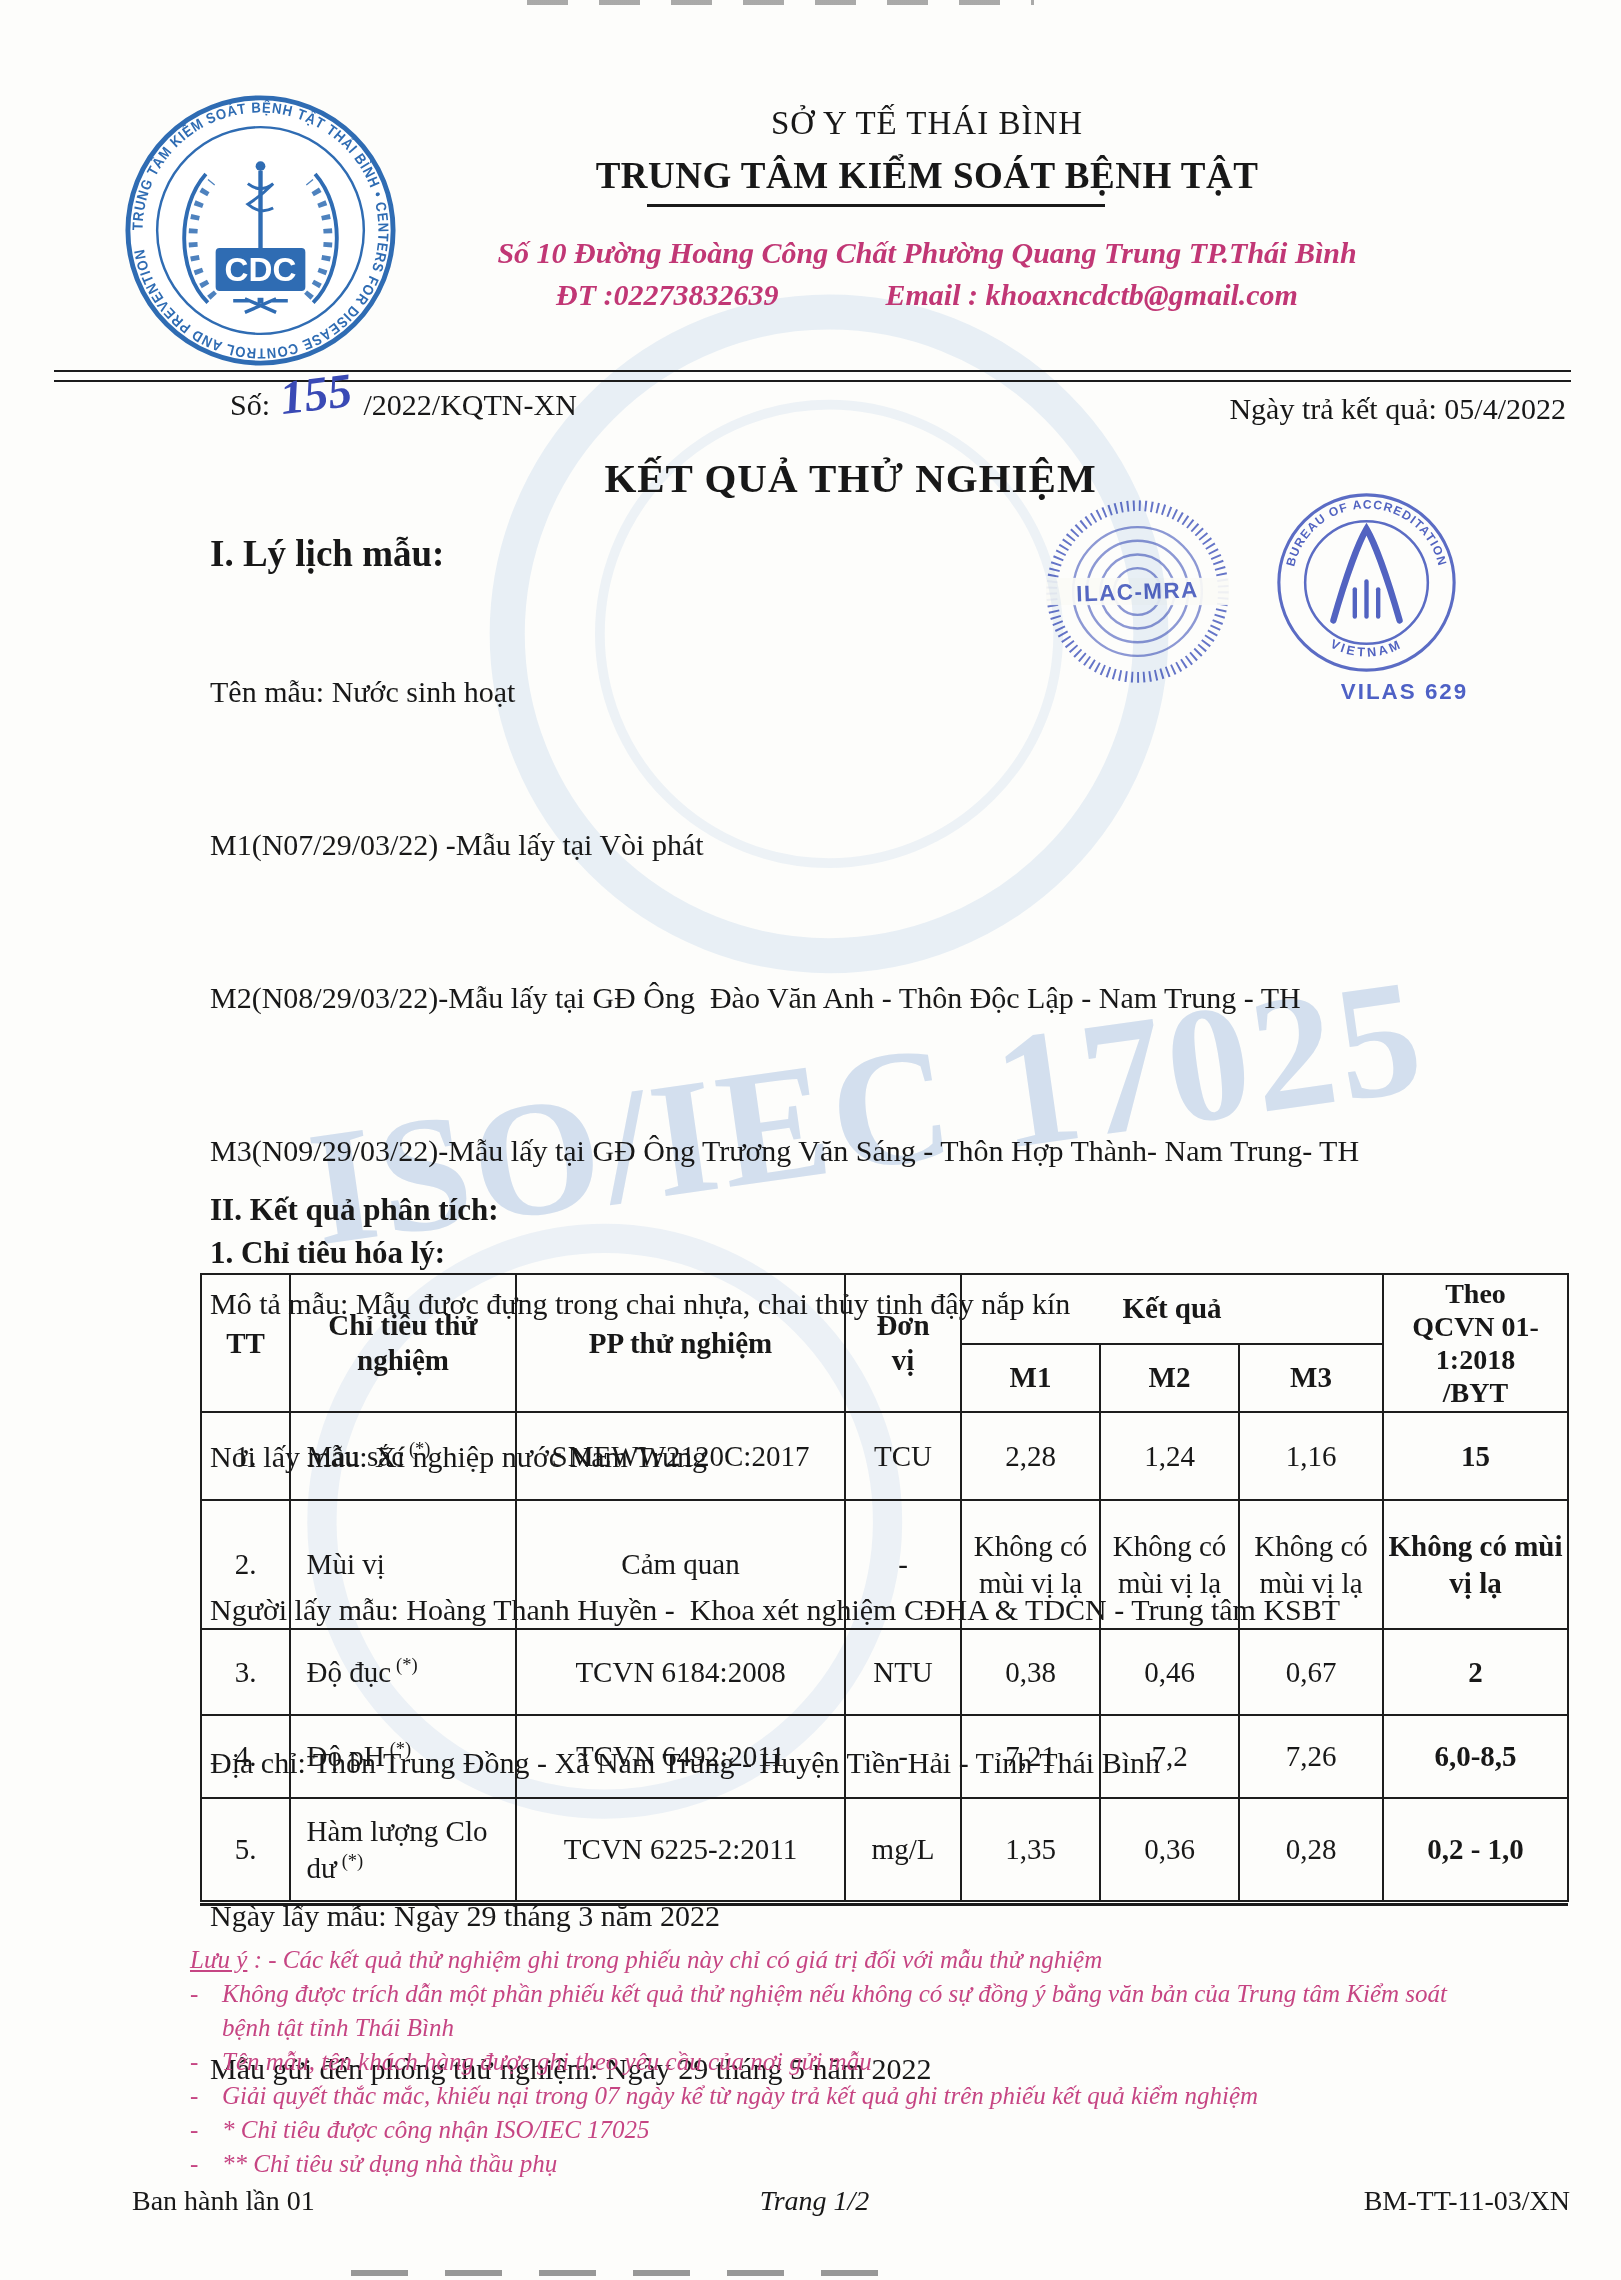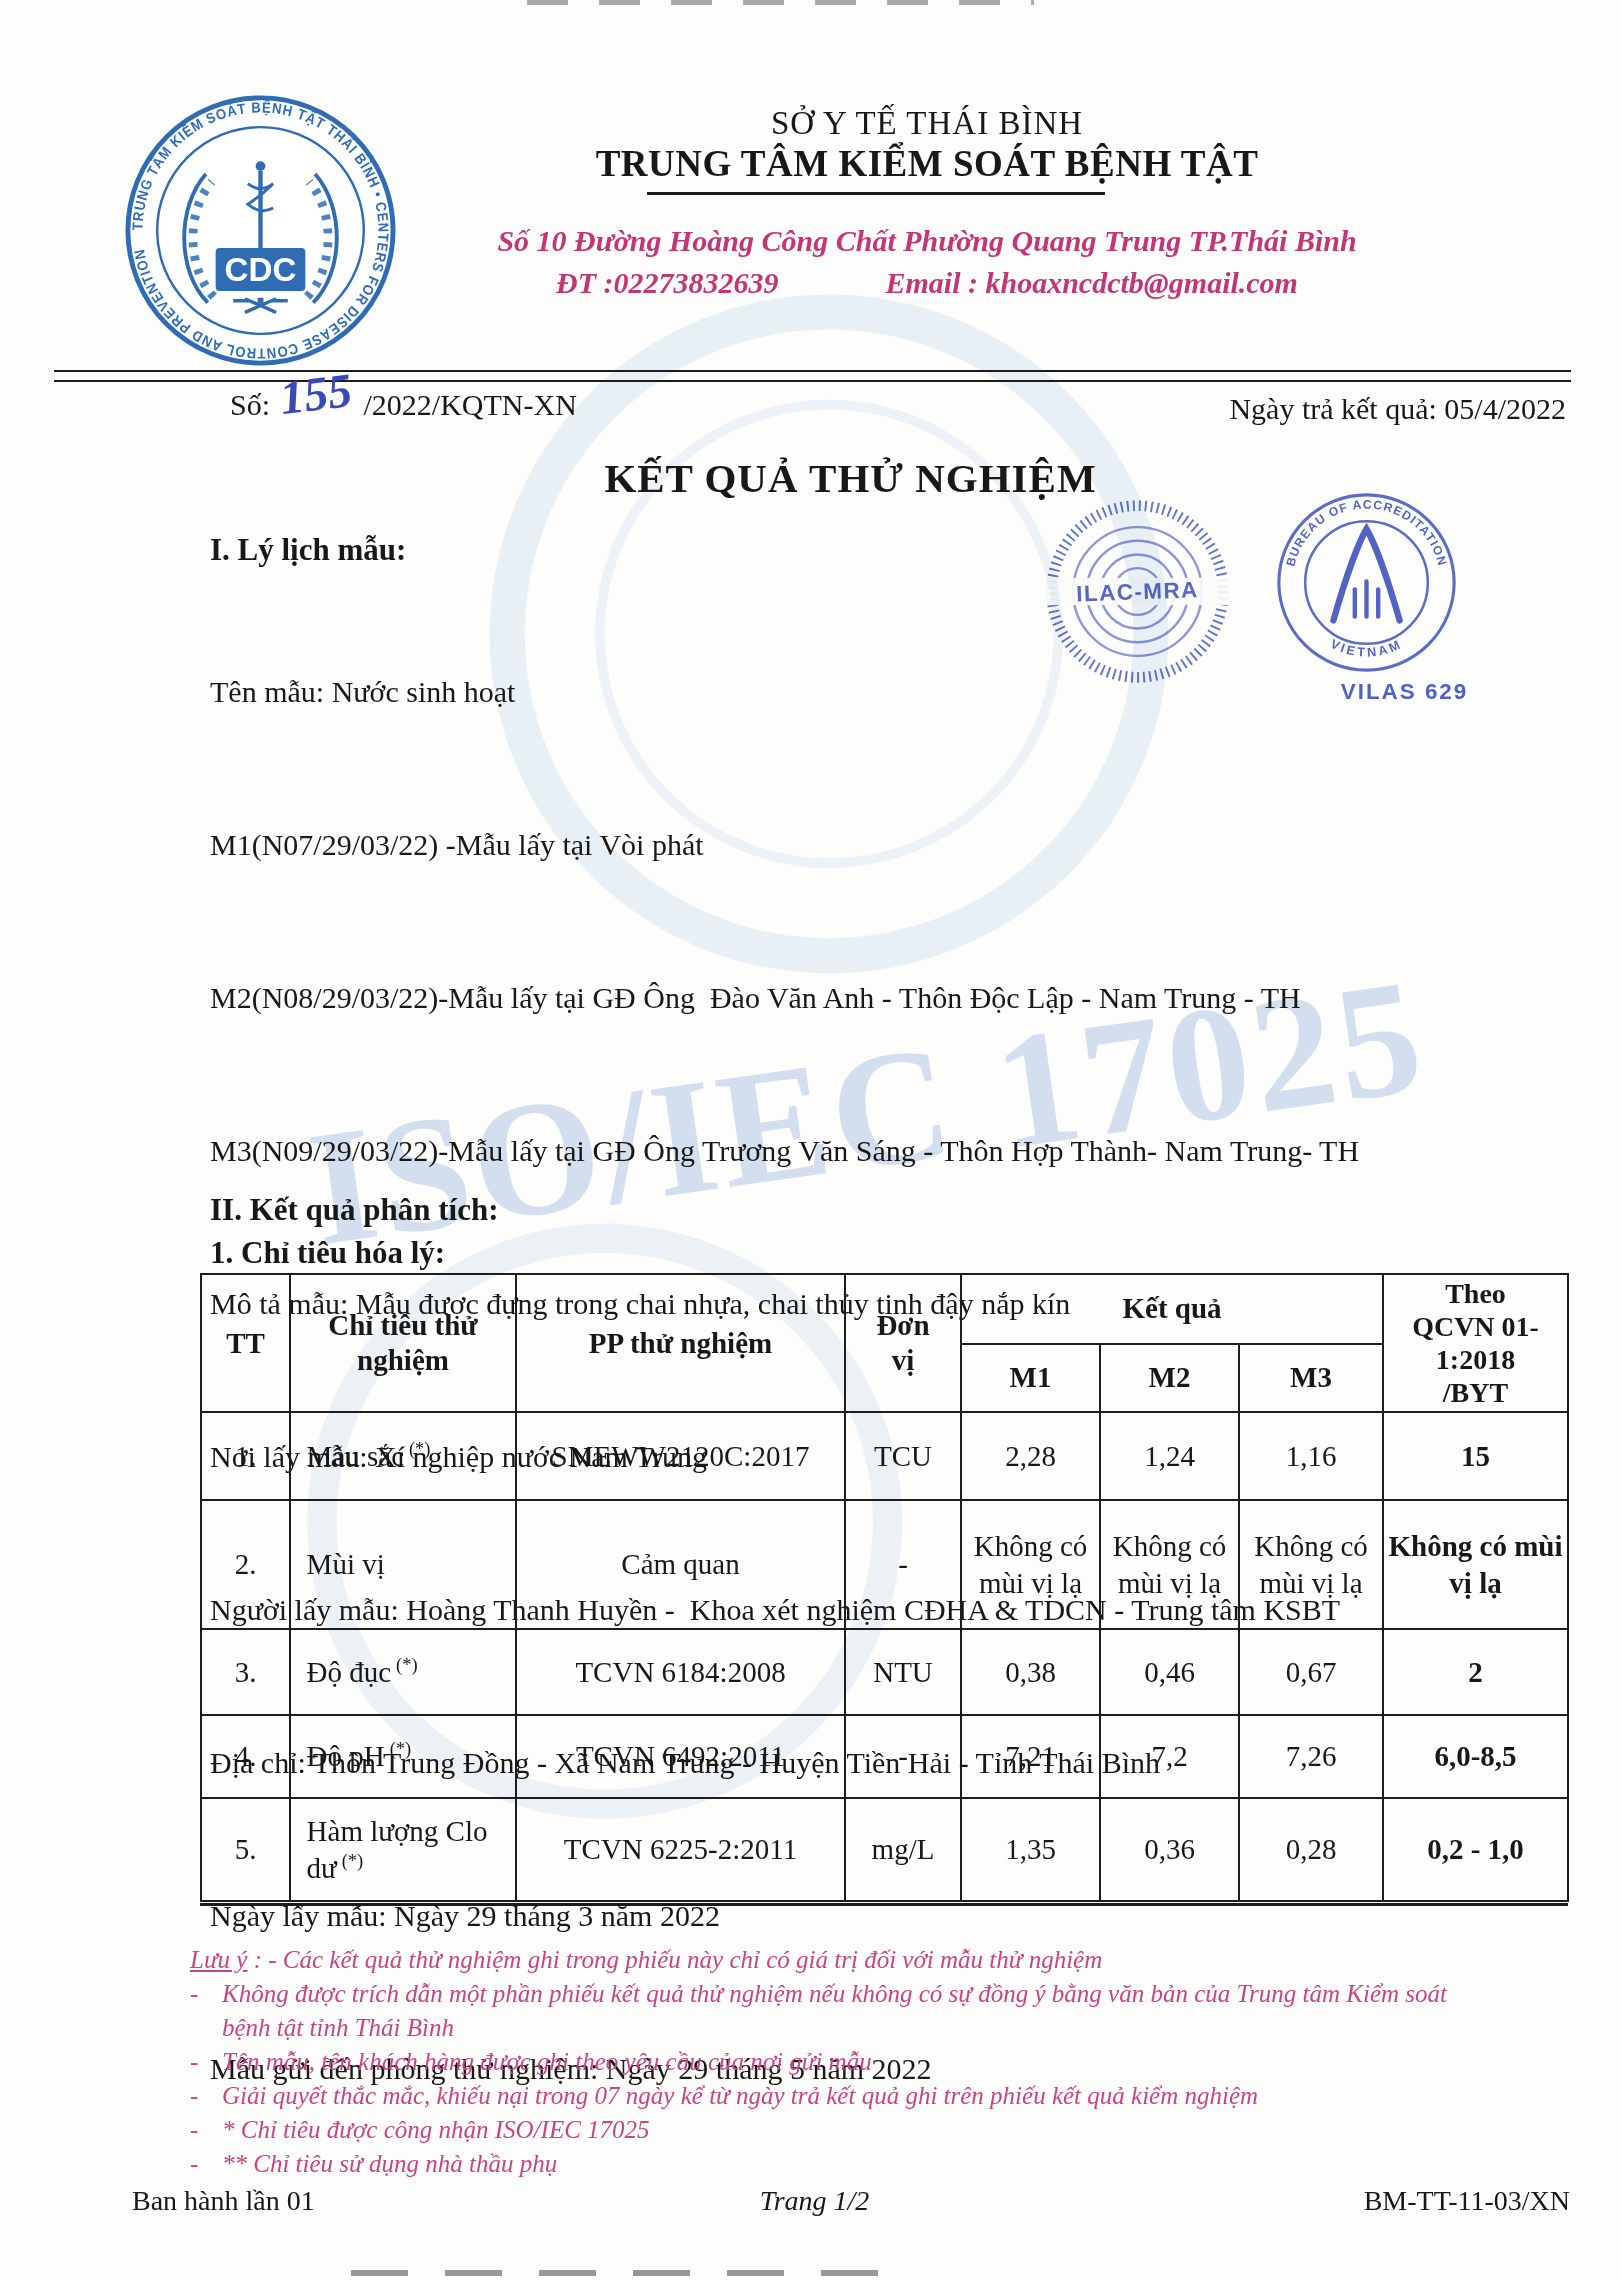--- a/index.html
+++ b/index.html
@@ -18,21 +18,21 @@
     position:absolute;left:146px;top:907px;width:1443px;height:410px;
     display:flex;align-items:center;justify-content:center;
     font-size:164px;font-weight:bold;letter-spacing:3.9px;white-space:nowrap;
     color:rgba(128,163,214,0.33);
     transform:rotate(-8deg);
   }
   
   .logo-box{position:absolute;left:124px;top:94px;width:273px;height:273px;z-index:1;}
   .hdr-block{position:absolute;left:371px;top:105px;width:1112px;text-align:center;z-index:1;}
   .hdr-dept{font-size:33px;letter-spacing:1px;}
-  .hdr-center{font-size:37px;font-weight:bold;margin-top:0;letter-spacing:0.5px;}
+  .hdr-center{font-size:37px;font-weight:bold;margin-top:12px;letter-spacing:0.5px;}
   .hdr-underline{width:458px;height:2.9px;background:#1a1a1a;margin:6.8px auto 0;transform:translateX(-51px);}
   .pink{color:#c13775;}
   .hdr-addr{font-size:30px;font-style:italic;font-weight:bold;margin-top:29px;}
   .hdr-contact{font-size:30px;font-style:italic;font-weight:bold;margin-top:8.8px;display:flex;justify-content:center;gap:107px;}
   .dbl-rule{position:absolute;left:54px;top:370px;width:1517px;height:7.8px;z-index:1;
     border-top:2.9px solid #1c1c1c;border-bottom:2px solid #1c1c1c;}
   
   .meta-no{position:absolute;left:230px;top:388px;font-size:30px;z-index:1;}
   .hand-no{
     display:inline-block;font-size:48px;font-style:italic;font-weight:600;
@@ -44,21 +44,21 @@
   .doc-title{position:absolute;left:137px;top:454px;width:1427px;text-align:center;
     font-size:41px;font-weight:bold;letter-spacing:1px;z-index:1;}
   
   .stamp{position:absolute;z-index:2;mix-blend-mode:multiply;}
   .stamp-ilac{left:1040px;top:494px;width:195px;height:195px;}
   .stamp-boa{left:1274px;top:490px;width:185px;height:185px;}
   .vilas-text{position:absolute;left:1312px;top:679px;width:185px;text-align:center;z-index:2;
     font-family:"Liberation Sans",sans-serif;font-size:22.4px;font-weight:bold;letter-spacing:2px;
     color:#3c51c0;opacity:.9;}
   
-  .sec1-h{position:absolute;left:210px;top:532px;font-size:31px;font-weight:bold;z-index:1;}
+  .sec1-h{position:absolute;left:210px;top:532px;font-size:37px;font-weight:bold;z-index:1;}
   .info-list{position:absolute;left:210px;top:564px;z-index:1;font-size:30px;line-height:51px;white-space:pre;}
   .sec2-h{position:absolute;left:210px;top:1192px;font-size:31px;font-weight:bold;z-index:1;}
   .sec2-sub{position:absolute;left:210px;top:1235px;font-size:31px;font-weight:bold;z-index:1;}
   
   .tbl-wrap{position:absolute;left:200px;top:1273px;z-index:1;}
   table.results{border-collapse:collapse;table-layout:fixed;width:1368px;border:2.9px solid #161616;}
   table.results th,table.results td{border:2px solid #1d1d1d;text-align:center;vertical-align:middle;padding:2px 3.9px;}
   table.results th{font-size:29px;font-weight:bold;line-height:35px;}
   table.results td{font-size:29px;line-height:37px;}
   tr.h1{height:68px;} tr.h2{height:67px;}

